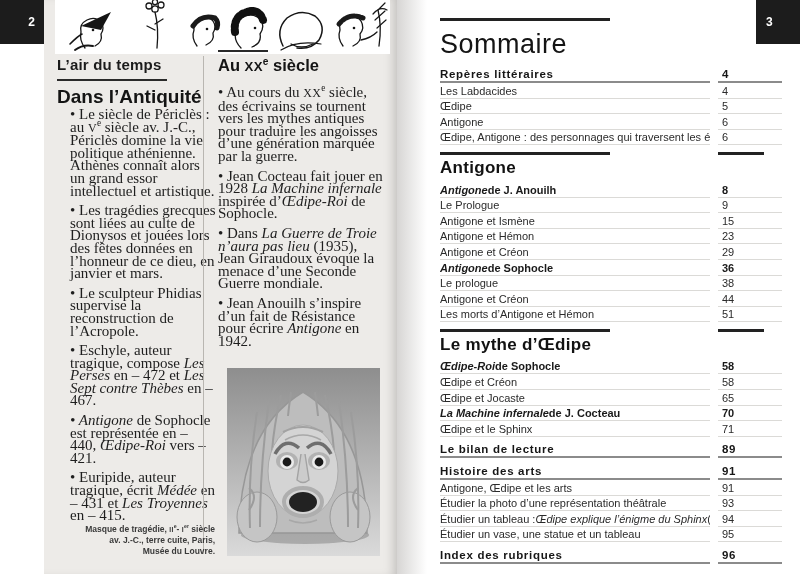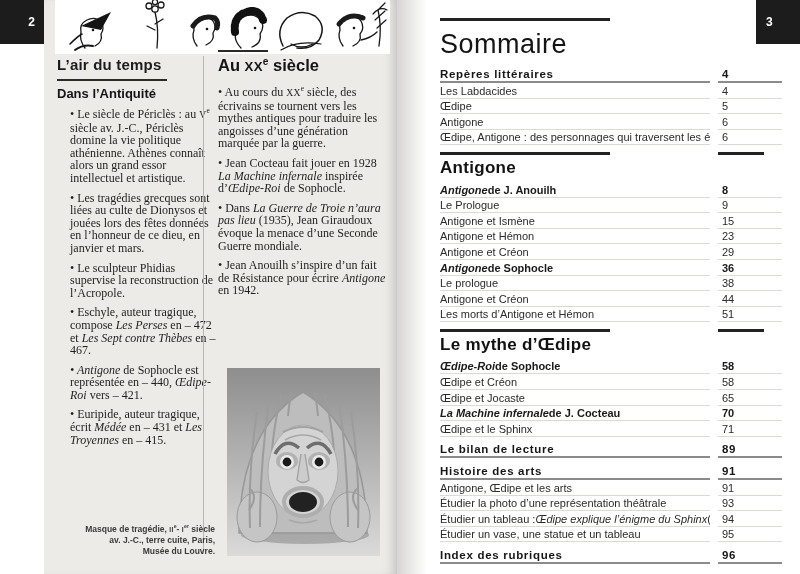--- a/index.html
+++ b/index.html
@@ -15,26 +15,26 @@
   .tab{position:absolute;top:0;width:44px;height:44px;background:#1c1c1c;color:#fff;
     font-weight:700;font-size:12px;display:flex;align-items:center;z-index:5;}
   .tab-left{left:0;justify-content:flex-end;padding-right:9px;box-sizing:border-box;}
   .tab-right{right:0;justify-content:flex-start;padding-left:10px;box-sizing:border-box;}
 
   .frieze{position:absolute;left:55px;top:0;width:335px;height:54px;background:#ffffff;}
   .frieze svg{display:block;}
 
   .kicker{position:absolute;left:57px;top:56px;font-weight:700;font-size:15px;color:#1b1b1b;letter-spacing:.2px;}
   .rule-col1{position:absolute;left:57px;top:79px;width:110px;height:2px;background:#2a2a2a;}
-  .h-col1{position:absolute;left:57px;top:86px;font-weight:700;font-size:13px;color:#141414;}
+  .h-col1{position:absolute;left:57px;top:86px;font-weight:700;font-size:19px;color:#141414;}
   .rule-col2{position:absolute;left:218px;top:50px;width:50px;height:2px;background:#2a2a2a;}
   .h-col2{position:absolute;left:218px;top:56px;font-weight:700;font-size:16.5px;color:#141414;}
   .col-divider{position:absolute;left:203px;top:56px;width:1px;height:498px;background:#b9b6b1;}
 
-  .paras{position:absolute;font-family:"Liberation Serif",serif;font-size:12px;
+  .paras{position:absolute;font-family:"Liberation Serif",serif;font-size:15px;
     line-height:12.6px;color:#1e1e1e;}
   .col1-paras{left:70px;top:108px;width:146px;}
   .col2-paras{left:218px;top:86px;width:168px;}
   .para{margin:0 0 7px 0;}
   .seg-i{font-style:italic;}
   .seg-sup{vertical-align:super;font-size:.62em;line-height:0;}
   .seg-sc{text-transform:uppercase;font-size:.8em;letter-spacing:.3px;}
 
   .photo{position:absolute;left:227px;top:368px;width:153px;height:188px;}
   .caption{position:absolute;left:50px;top:524px;width:165px;text-align:right;

